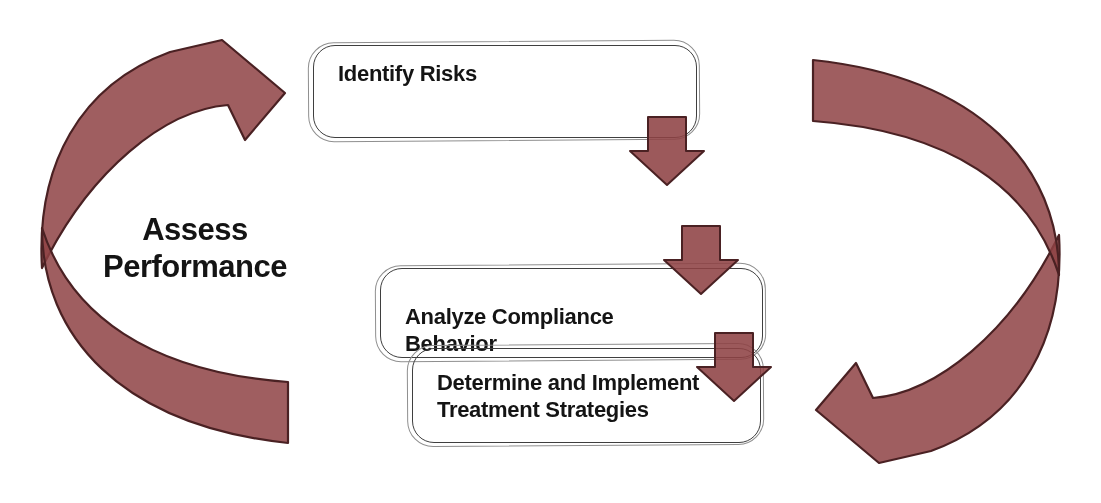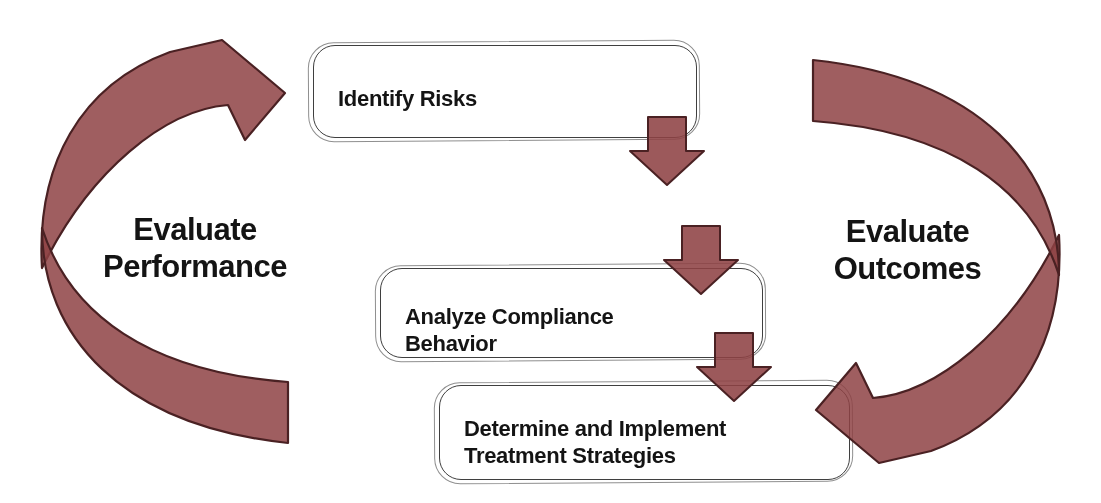--- a/index.html
+++ b/index.html
@@ -26,21 +26,21 @@
   }
   
   .step {
     position: absolute;
     z-index: 2;
     border: 1.7px solid var(--box-border, #3f3f3f);
     border-radius: 22px;
     background: transparent;
     box-sizing: border-box;
     display: flex;
-    align-items: center;
+    align-items: flex-start;
     padding: 15px 18px 0 24px;
   }
   .step::after {
     content: "";
     position: absolute;
     inset: -5px -4px -4px -6px;
     border: 1.4px solid var(--box-sketch, #8f8f8f);
     border-radius: 26px;
     transform: rotate(-0.4deg);
     pointer-events: none;
@@ -51,21 +51,21 @@
     letter-spacing: -0.3px;
     line-height: 1.22;
     color: var(--text, #141414);
   }
   .nowrap .step-label { white-space: nowrap; }
   .w-narrow .step-label { max-width: 252px; margin-top: 20px; }
   .w-mid    .step-label { max-width: 292px; }
   #step1 { left: 313px; top: 45px;  width: 384px; height: 93px; }
   #step2 { left: 348px; top: 158px; width: 387px; height: 88px; }
   #step3 { left: 380px; top: 268px; width: 383px; height: 90px; }
-  #step4 { left: 412px; top: 385px; width: 411px; height: 95px; padding-top: 21px; margin-left: 27px; }
+  #step4 { left: 412px; top: 348px; width: 349px; height: 95px; padding-top: 21px; }
   
   .side-label {
     position: absolute;
     z-index: 4;
     text-align: center;
     font-size: 31px;
     font-weight: bold;
     letter-spacing: -0.5px;
     line-height: 1.18;
     color: var(--text, #141414);
@@ -81,22 +81,21 @@
   <div class="step nowrap" id="step1">
     <span class="step-label">Identify Risks</span>
   </div>
   <div class="step w-narrow" id="step3">
     <span class="step-label">Analyze Compliance Behavior</span>
   </div>
   <div class="step w-mid" id="step4">
     <span class="step-label">Determine and Implement Treatment Strategies</span>
   </div>
 
-  <div class="side-label" id="monitor-label">Evaluate Performance</div>
-  <div class="side-label" id="evaluate-label">Evaluate Outcomes</div>
+  <div class="side-label" id="monitor-label">Assess Performance</div>
 
   <svg class="overlay" viewBox="0 0 1101 503">
     <defs>
 
       <path id="arc-upper" d="M 42 268
                               C 36 165, 80 85, 170 52
                               L 222 40
                               L 285 93
                               L 245 140
                               L 228 105

